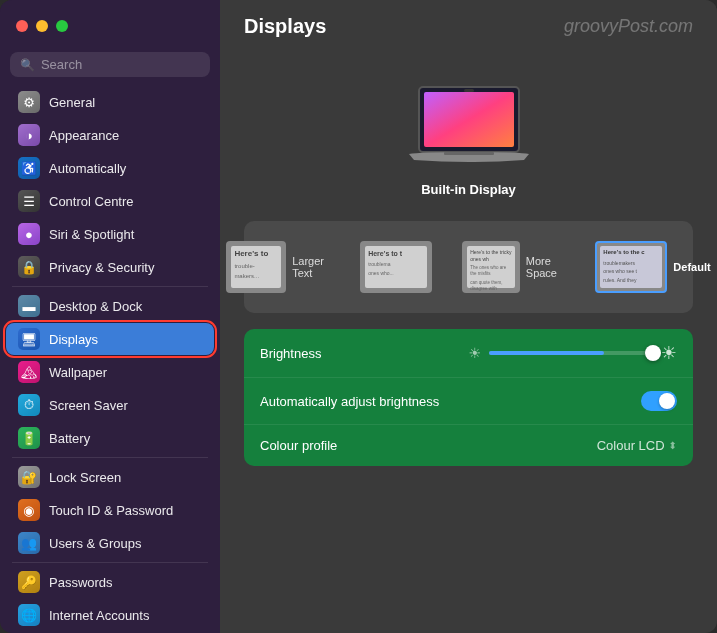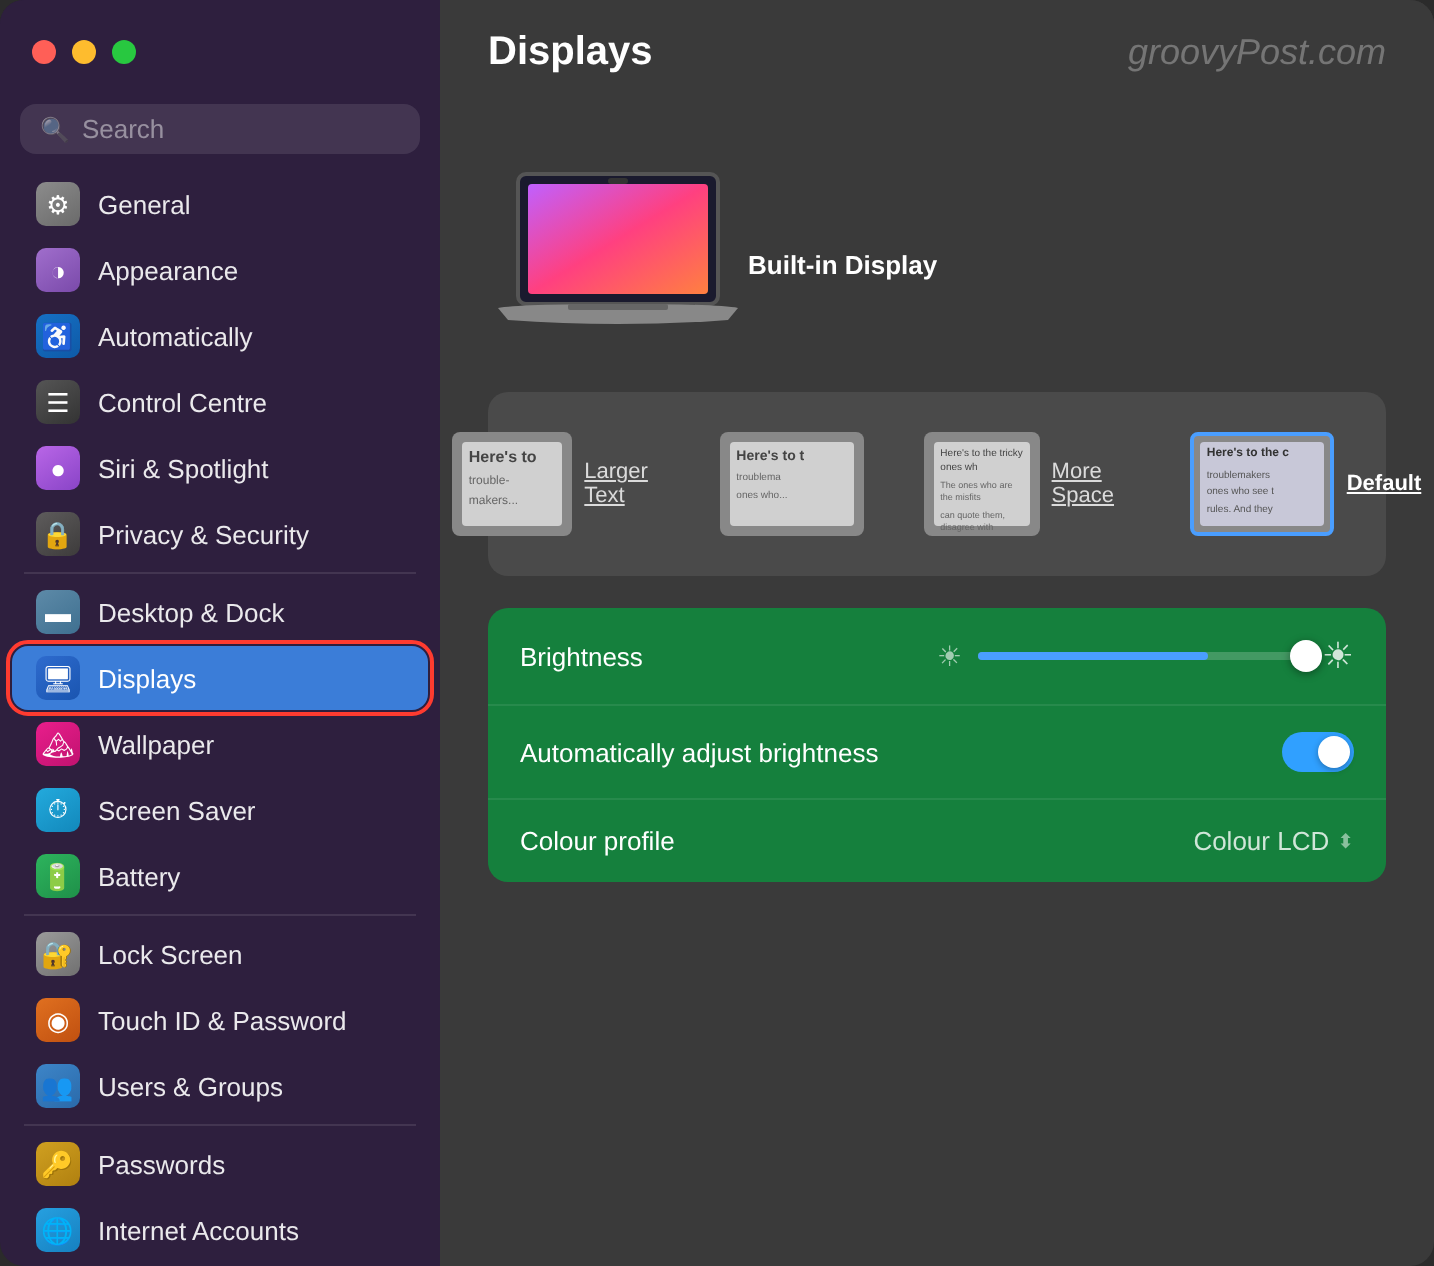--- a/index.html
+++ b/index.html
@@ -141,21 +141,21 @@
       flex: 1;
       overflow-y: auto;
       padding: 10px 24px 20px;
       scrollbar-width: none;
     }
     .content-area::-webkit-scrollbar { display: none; }
 
     
     .display-preview {
       display: flex;
-      flex-direction: row;
+      flex-direction: column;
       align-items: center;
       padding: 20px 0 24px;
     }
 
     .laptop-svg {
       width: 130px;
       height: 90px;
     }
 
     .display-label {
@@ -205,21 +205,20 @@
       font-size: 7px;
       color: #222;
       line-height: 1.3;
       padding: 3px;
       position: relative;
     }
 
     .res-label {
       font-size: 11px;
       color: rgba(255,255,255,0.8);
-      text-decoration: underline;
     }
     .res-option.selected .res-label {
       color: white;
       font-weight: 600;
     }
 
     
     .settings-section {
       background: #15803d;
       border-radius: 10px;

